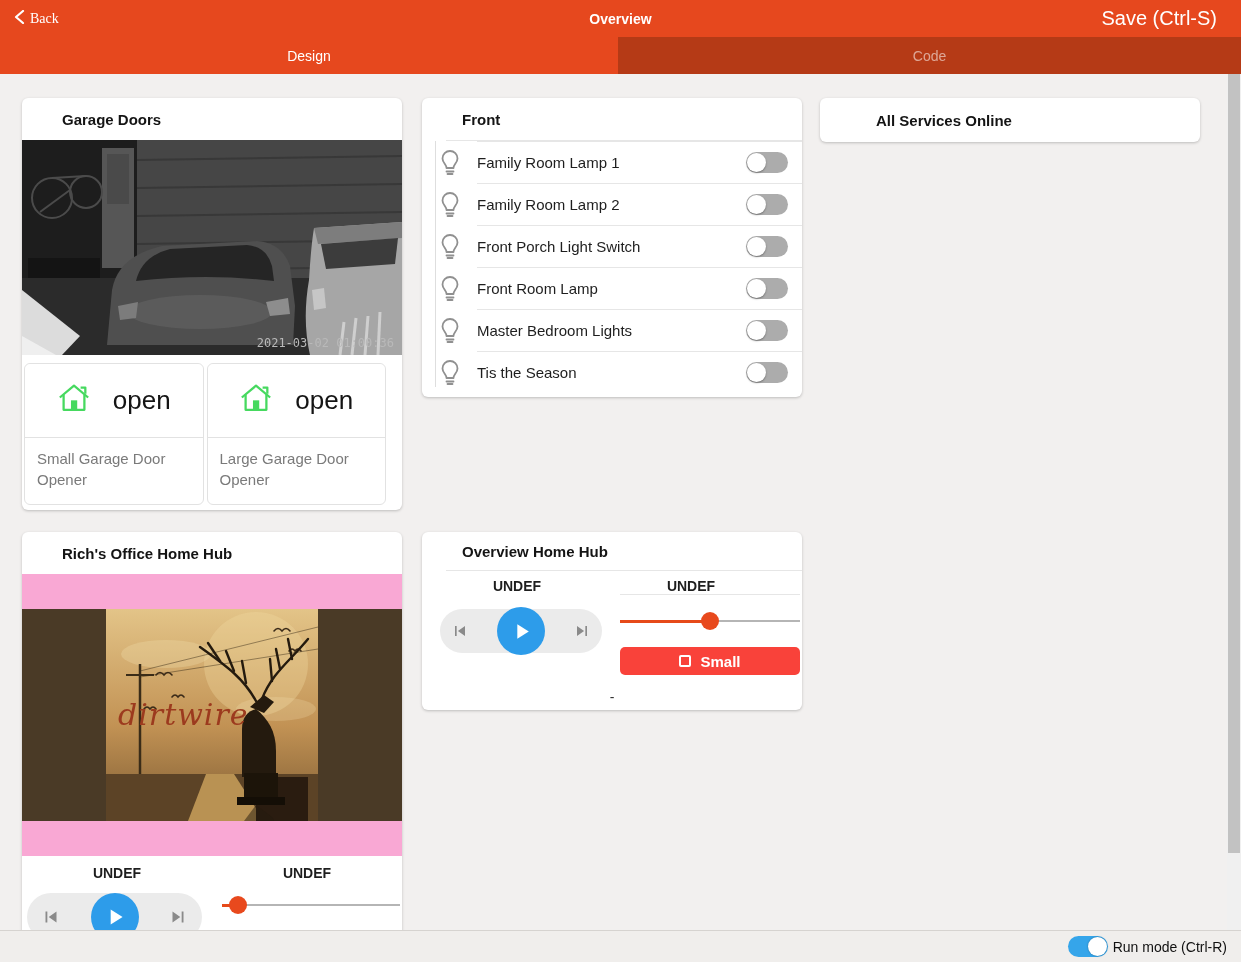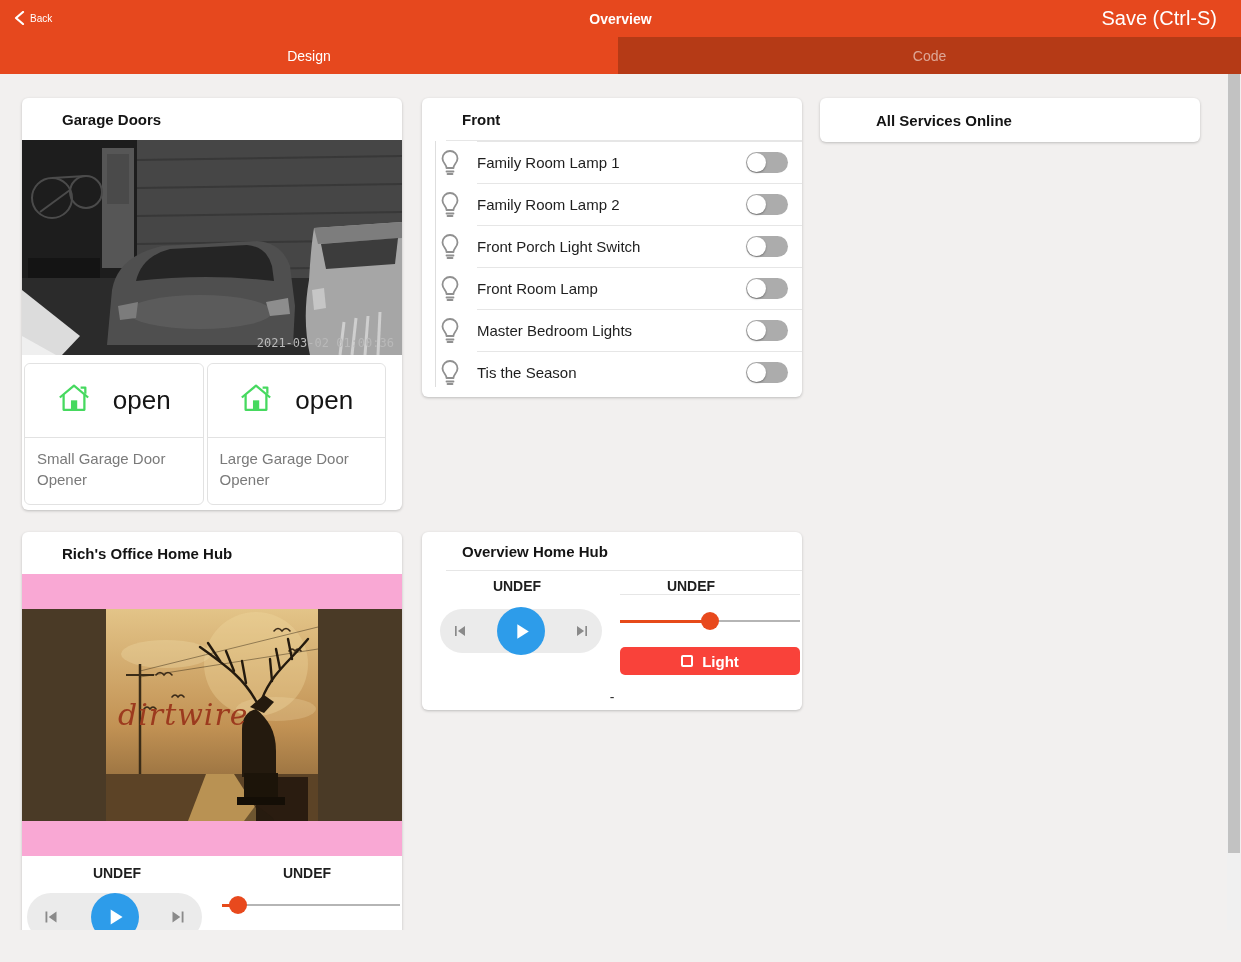--- a/index.html
+++ b/index.html
@@ -4,21 +4,21 @@
 <style>
   * { margin:0; padding:0; box-sizing:border-box; }
   html,body { width:1241px; height:962px; }
   .screen{ position:relative; width:1241px; height:962px; overflow:hidden;
            background:#F2F0EF; font-family:"Liberation Sans",sans-serif; }
 
   
   .topbar{ position:absolute; top:0; left:0; width:1241px; height:37px;
            background:#E6481E; color:#fff; display:flex; align-items:center; }
   .back-btn{ position:absolute; left:14px; display:flex; align-items:center; gap:5px;
-             font-size:10px; cursor:pointer; }
+             font-size:14px; cursor:pointer;font-family:Liberation Serif, serif; }
   .topbar-title{ position:absolute; left:0; right:0; text-align:center;
                  font-weight:bold; font-size:14px; }
   .save-btn{ position:absolute; right:24px; font-size:20px; cursor:pointer; }
 
   
   .tabs{ position:absolute; top:37px; left:0; width:1241px; height:37px; display:flex; }
   .tab{ display:flex; align-items:center; justify-content:center; font-size:14px; cursor:pointer; }
   .tab-design{ width:618px; background:#E6481E; color:#fff; }
   .tab-code{ flex:1; background:#B53A16; color:rgba(255,255,255,.55); }
 
@@ -406,25 +406,29 @@
               </svg>
           </button>
         </div>
         <div class="slider kitchen-slider">
           <div class="slider-track"></div>
           <div class="slider-fill" style="width:90px;"></div>
           <div class="slider-knob" style="left:81px;"></div>
         </div>
         <button class="stop-btn">
           <span class="stop-square"></span>
-          <span>Light</span>
+          <span>Small</span>
         </button>
         <div class="k-footer">-</div>
       </div>
     </div>
 
     <div class="sb-track">
       <div class="sb-thumb"></div>
     </div>
   </div>
 
+  <div class="bottombar">
+    <div class="run-toggle"></div>
+    <span>Run mode (Ctrl-R)</span>
+  </div>
 
 </div>
 
 </body></html>

